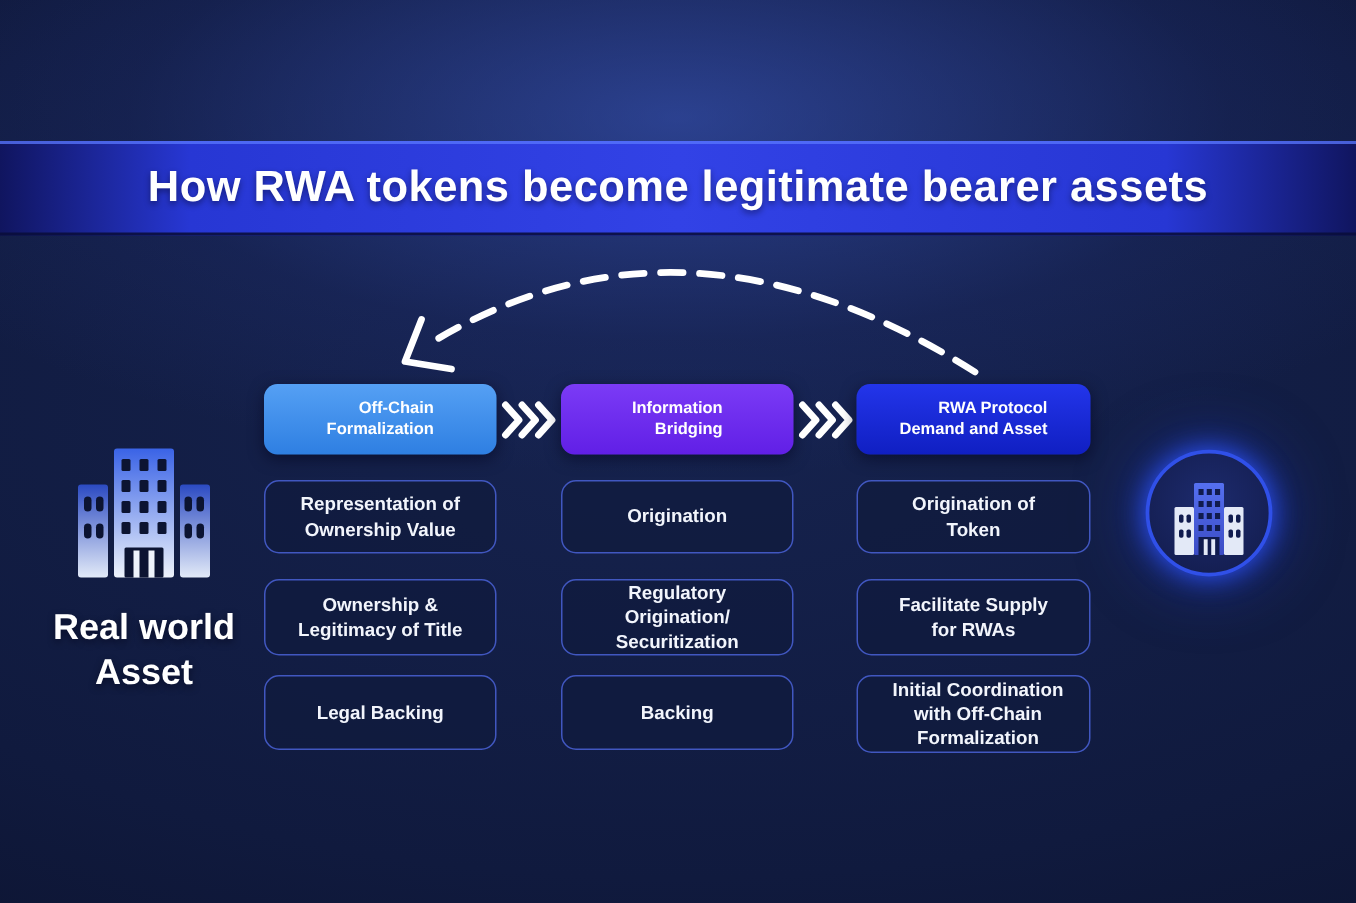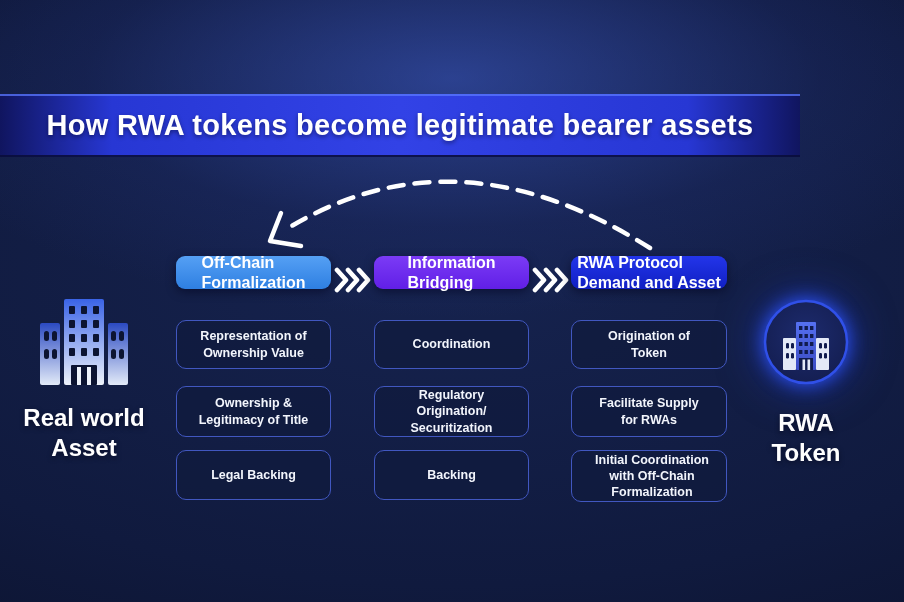--- a/index.html
+++ b/index.html
@@ -5,38 +5,38 @@
   html,body{margin:0;padding:0;background:#05070f;}
   .canvas{
     position:relative;width:904px;height:602px;overflow:hidden;
     font-family:"Liberation Sans",sans-serif;
     background:
       radial-gradient(90% 55% at 50% 13%, rgba(64,94,205,0.55) 0%, rgba(34,50,120,0.28) 45%, rgba(0,0,0,0) 72%),
       radial-gradient(130% 95% at 50% 45%, #16234f 0%, #101a3e 55%, #0a0f26 100%);
   }
   
   .banner{
-    position:absolute;left:0;top:94px;width:800px;height:63px;
+    position:absolute;left:0;top:94px;width:904px;height:63px;
     background:linear-gradient(90deg,#10155f 0%,#2737d4 14%,#3242e6 50%,#2737d4 86%,#10155f 100%);
     border-top:2px solid rgba(90,120,255,.75);
     border-bottom:2px solid rgba(10,14,60,.9);
     box-sizing:border-box;
     display:flex;align-items:center;justify-content:center;
   }
   .banner h1{
     margin:0;color:#ffffff;font-size:29px;font-weight:800;letter-spacing:.3px;
     text-shadow:0 2px 4px rgba(0,0,20,.45);
   }
   
   .col{position:absolute;width:155px;}
   .col.c1{left:176px;} .col.c2{left:374px;} .col.c3{left:571px;width:156px;}
   .hdr{
-    position:absolute;top:256px;left:0;width:100%;height:33px;border-radius:9px;
-    display:flex;align-items:center;justify-content:center;text-align:left;
-    color:#fff;font-size:16px;font-weight:700;line-height:1.25;white-space:pre-line;
+    position:absolute;top:256px;left:0;width:100%;height:47px;border-radius:9px;
+    display:flex;align-items:center;justify-content:center;text-align:right;
+    color:#fff;font-size:11px;font-weight:700;line-height:1.25;white-space:pre-line;
     box-shadow:0 3px 10px rgba(0,0,25,.5);
   }
   .c1 .hdr{background:linear-gradient(180deg,#55a0f4 0%,#2e7fe2 100%);}
   .c2 .hdr{background:linear-gradient(180deg,#7b3bf6 0%,#611fe6 100%);}
   .c3 .hdr{background:linear-gradient(180deg,#2335ea 0%,#101fc2 100%);}
   .item{
     position:absolute;left:0;width:100%;box-sizing:border-box;border-radius:10px;
     background:rgba(16,27,62,0.75);border:1.5px solid #4157c0;
     display:flex;align-items:center;justify-content:center;text-align:center;
     color:#f2f5fc;font-size:12.5px;font-weight:700;line-height:1.3;white-space:pre-line;
@@ -44,21 +44,21 @@
   }
   .r1{top:320px;height:49px;} .r2{top:386px;height:51px;} .r3{top:450px;height:50px;}
   .c3 .r3{height:52px;padding-left:12px;}
   
   .chev{position:absolute;top:267px;width:38px;height:26px;}
   .chev.g1{left:333px;} .chev.g2{left:531px;}
   
   .entity{position:absolute;text-align:center;color:#fff;}
   .entity .lbl{font-size:24px;font-weight:800;line-height:1.25;white-space:pre-line;
     text-shadow:0 2px 5px rgba(0,0,20,.5);}
-  .ent-left{left:8px;top:293px;width:152px;}
+  .ent-left{left:20px;top:293px;width:152px;}
   .ent-left .lbl{margin-top:12px;}
   .ent-right{left:747px;top:294px;width:118px;}
   .ent-right .lbl{margin-top:14px;}
   .coin{filter:drop-shadow(0 0 9px rgba(46,84,255,.95)) drop-shadow(0 0 20px rgba(30,60,220,.55));}
   
   .arc{position:absolute;left:0;top:0;pointer-events:none;}
 </style>
 </head>
 <body>
 
@@ -162,22 +162,20 @@
           <rect x="66" y="49" width="3" height="5.5" rx="1.2"></rect>
         <rect x="61" y="59" width="3" height="5.5" rx="1.2"></rect>
           <rect x="66" y="59" width="3" height="5.5" rx="1.2"></rect>
         <rect x="41" y="64" width="14" height="12"></rect>
       </g>
       <g fill="#e3e9f7">
           <rect x="44.5" y="65.5" width="2.6" height="10.5"></rect>
           <rect x="49.5" y="65.5" width="2.6" height="10.5"></rect>
         </g>
     </svg>
-    <div class="lbl">RWA
-Token</div>
   </div>
 
   <div class="col c1">
     <div class="hdr">Off-Chain
 Formalization</div>
     <div class="item r1">Representation of
 Ownership Value</div>
     <div class="item r2">Ownership &amp;
 Legitimacy of Title</div>
     <div class="item r3">Legal Backing</div>
@@ -187,21 +185,21 @@
     <g fill="none" stroke="#ffffff" stroke-width="4.6" stroke-linecap="round" stroke-linejoin="round">
       <path d="M4 3 L13 13 L4 23"></path>
         <path d="M15 3 L24 13 L15 23"></path>
         <path d="M26 3 L35 13 L26 23"></path>
     </g>
   </svg>
 
   <div class="col c2">
     <div class="hdr">Information
 Bridging</div>
-    <div class="item r1">Coordination</div>
+    <div class="item r1">Origination</div>
     <div class="item r2">Regulatory
 Origination/
 Securitization</div>
     <div class="item r3">Backing</div>
   </div>
 
   <svg class="chev g2" viewBox="0 0 38 26">
     <g fill="none" stroke="#ffffff" stroke-width="4.6" stroke-linecap="round" stroke-linejoin="round">
       <path d="M4 3 L13 13 L4 23"></path>
         <path d="M15 3 L24 13 L15 23"></path>

